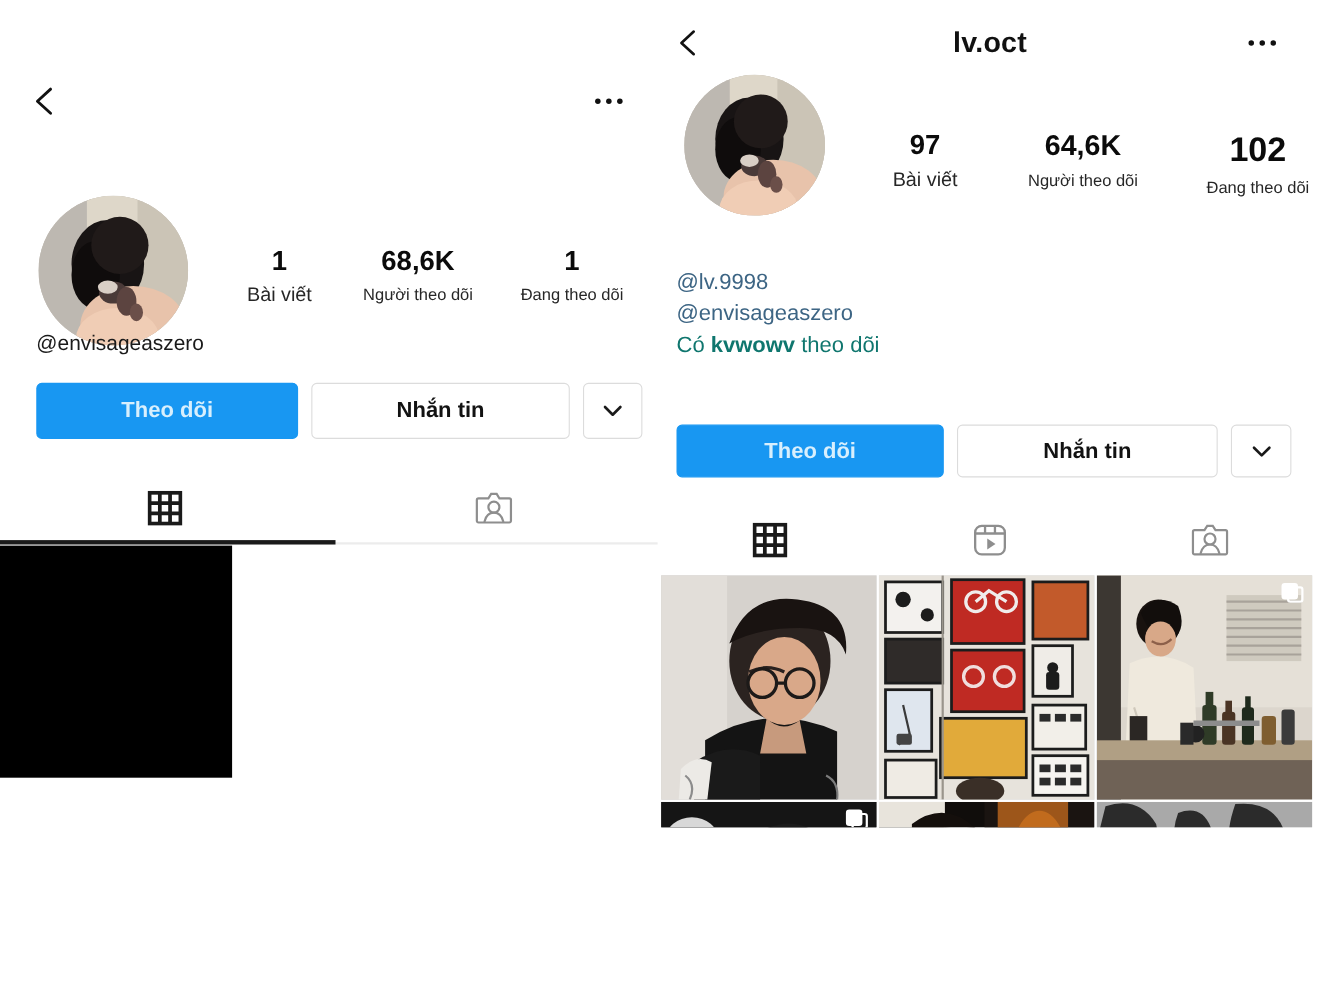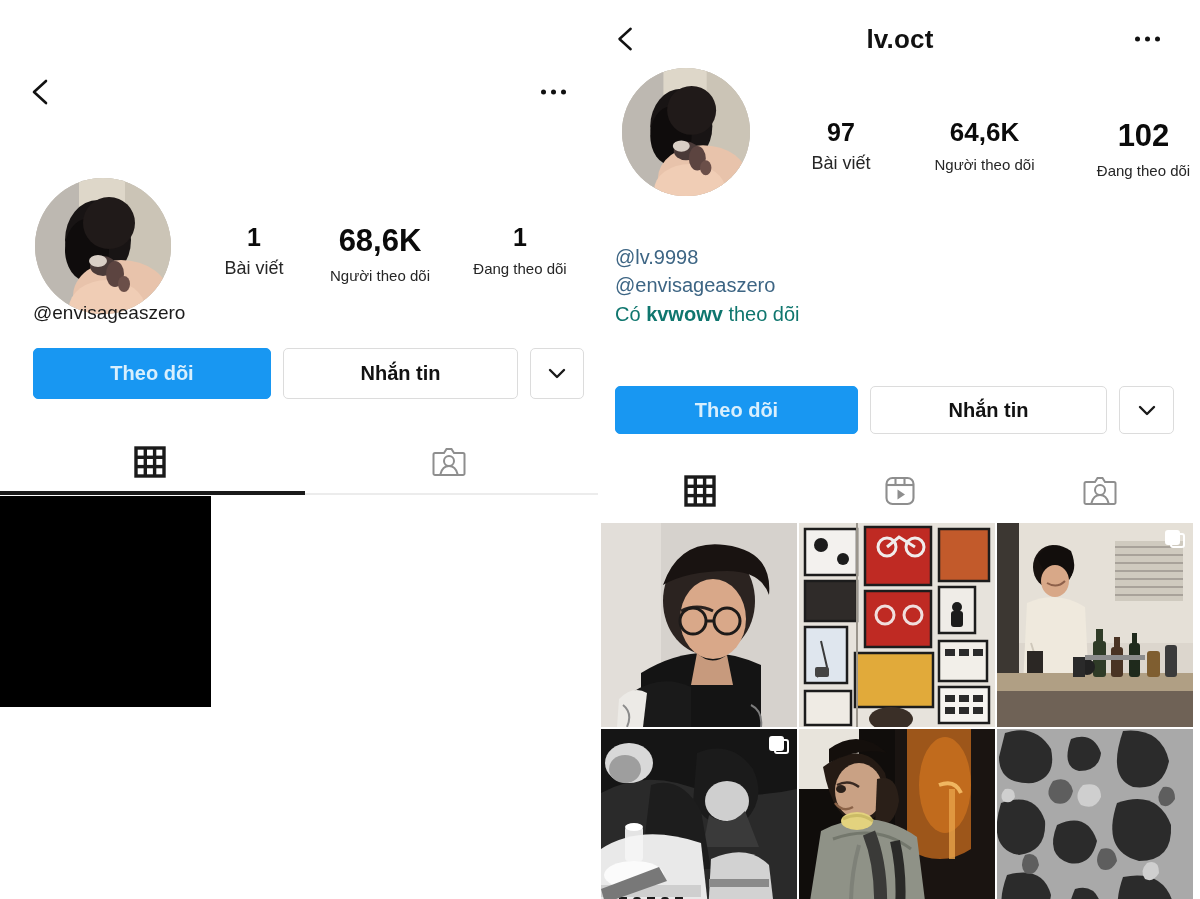--- a/index.html
+++ b/index.html
@@ -12,21 +12,21 @@
     position:relative;
   }
   .screens{position:absolute;inset:0;}
 
   
   .panel{position:absolute;background:#fff;overflow:hidden;}
 
   
   #panel-left{left:0;top:55px;width:598px;height:844px;}
   
-  #panel-right{left:600px;top:0;width:600px;height:899px;}
+  #panel-right{left:600px;top:0;width:600px;height:752px;}
 
   
   .navbar{position:relative;height:56px;}
   .back-icon{position:absolute;top:50%;transform:translateY(-50%);
     width:26px;height:26px;}
   .back-icon svg{display:block;}
   .nav-title{position:absolute;left:0;right:0;top:50%;
     transform:translateY(-50%);text-align:center;
     font-weight:bold;letter-spacing:.2px;}
   .menu-icon{position:absolute;top:50%;transform:translateY(-50%);
@@ -119,21 +119,21 @@
         <ellipse cx="63" cy="83" rx="9" ry="6" fill="#d9cfc6"></ellipse>
       </svg>
     </div>
 
     <div class="stats" style="left:198px;top:168px;gap:0;">
       <div class="stat" style="width:112px;">
         <div class="num" style="font-size:25px;">1</div>
         <div class="lbl" style="font-size:18px;margin-top:5px;">Bài viết</div>
       </div>
       <div class="stat" style="width:140px;">
-        <div class="num" style="font-size:31px;">68,6K</div>
+        <div class="num" style="font-size:25px;">68,6K</div>
         <div class="lbl" style="font-size:15px;margin-top:7px;">Người theo dõi</div>
       </div>
       <div class="stat" style="width:140px;">
         <div class="num" style="font-size:25px;">1</div>
         <div class="lbl" style="font-size:15px;margin-top:7px;">Đang theo dõi</div>
       </div>
     </div>
 
     <div class="bio" style="left:33px;top:245px;font-size:19px;">
       <div class="line">

